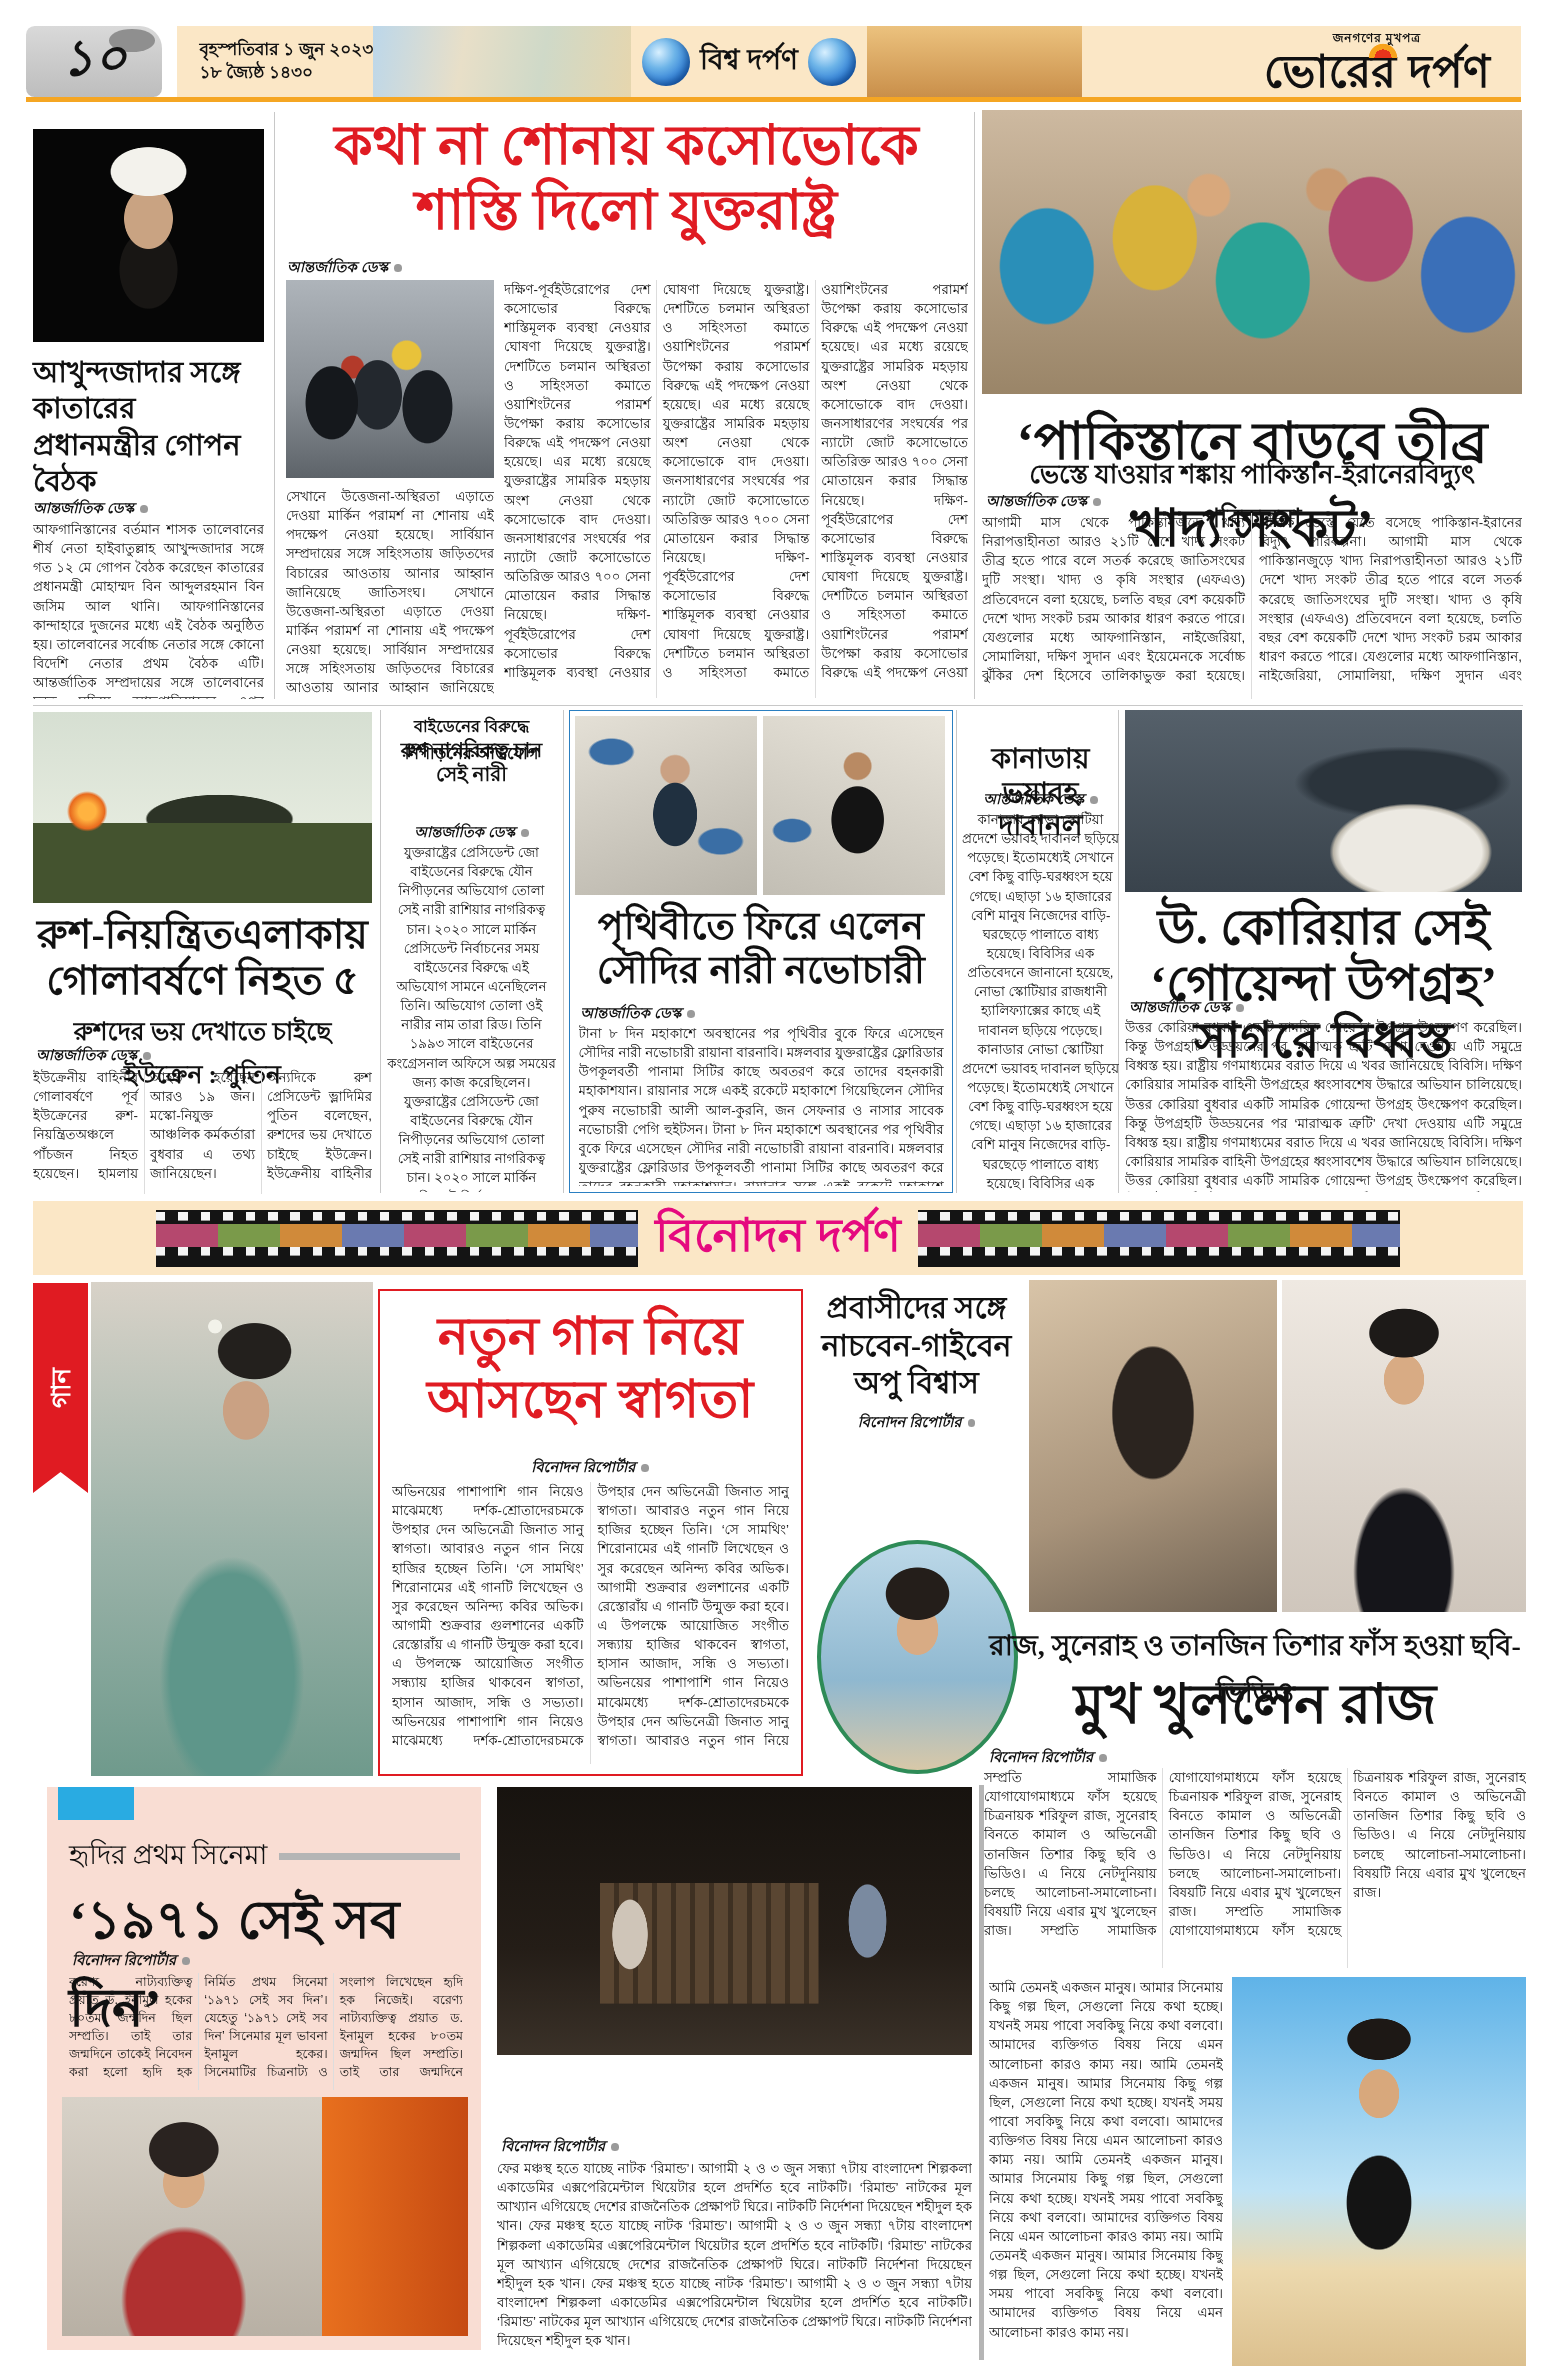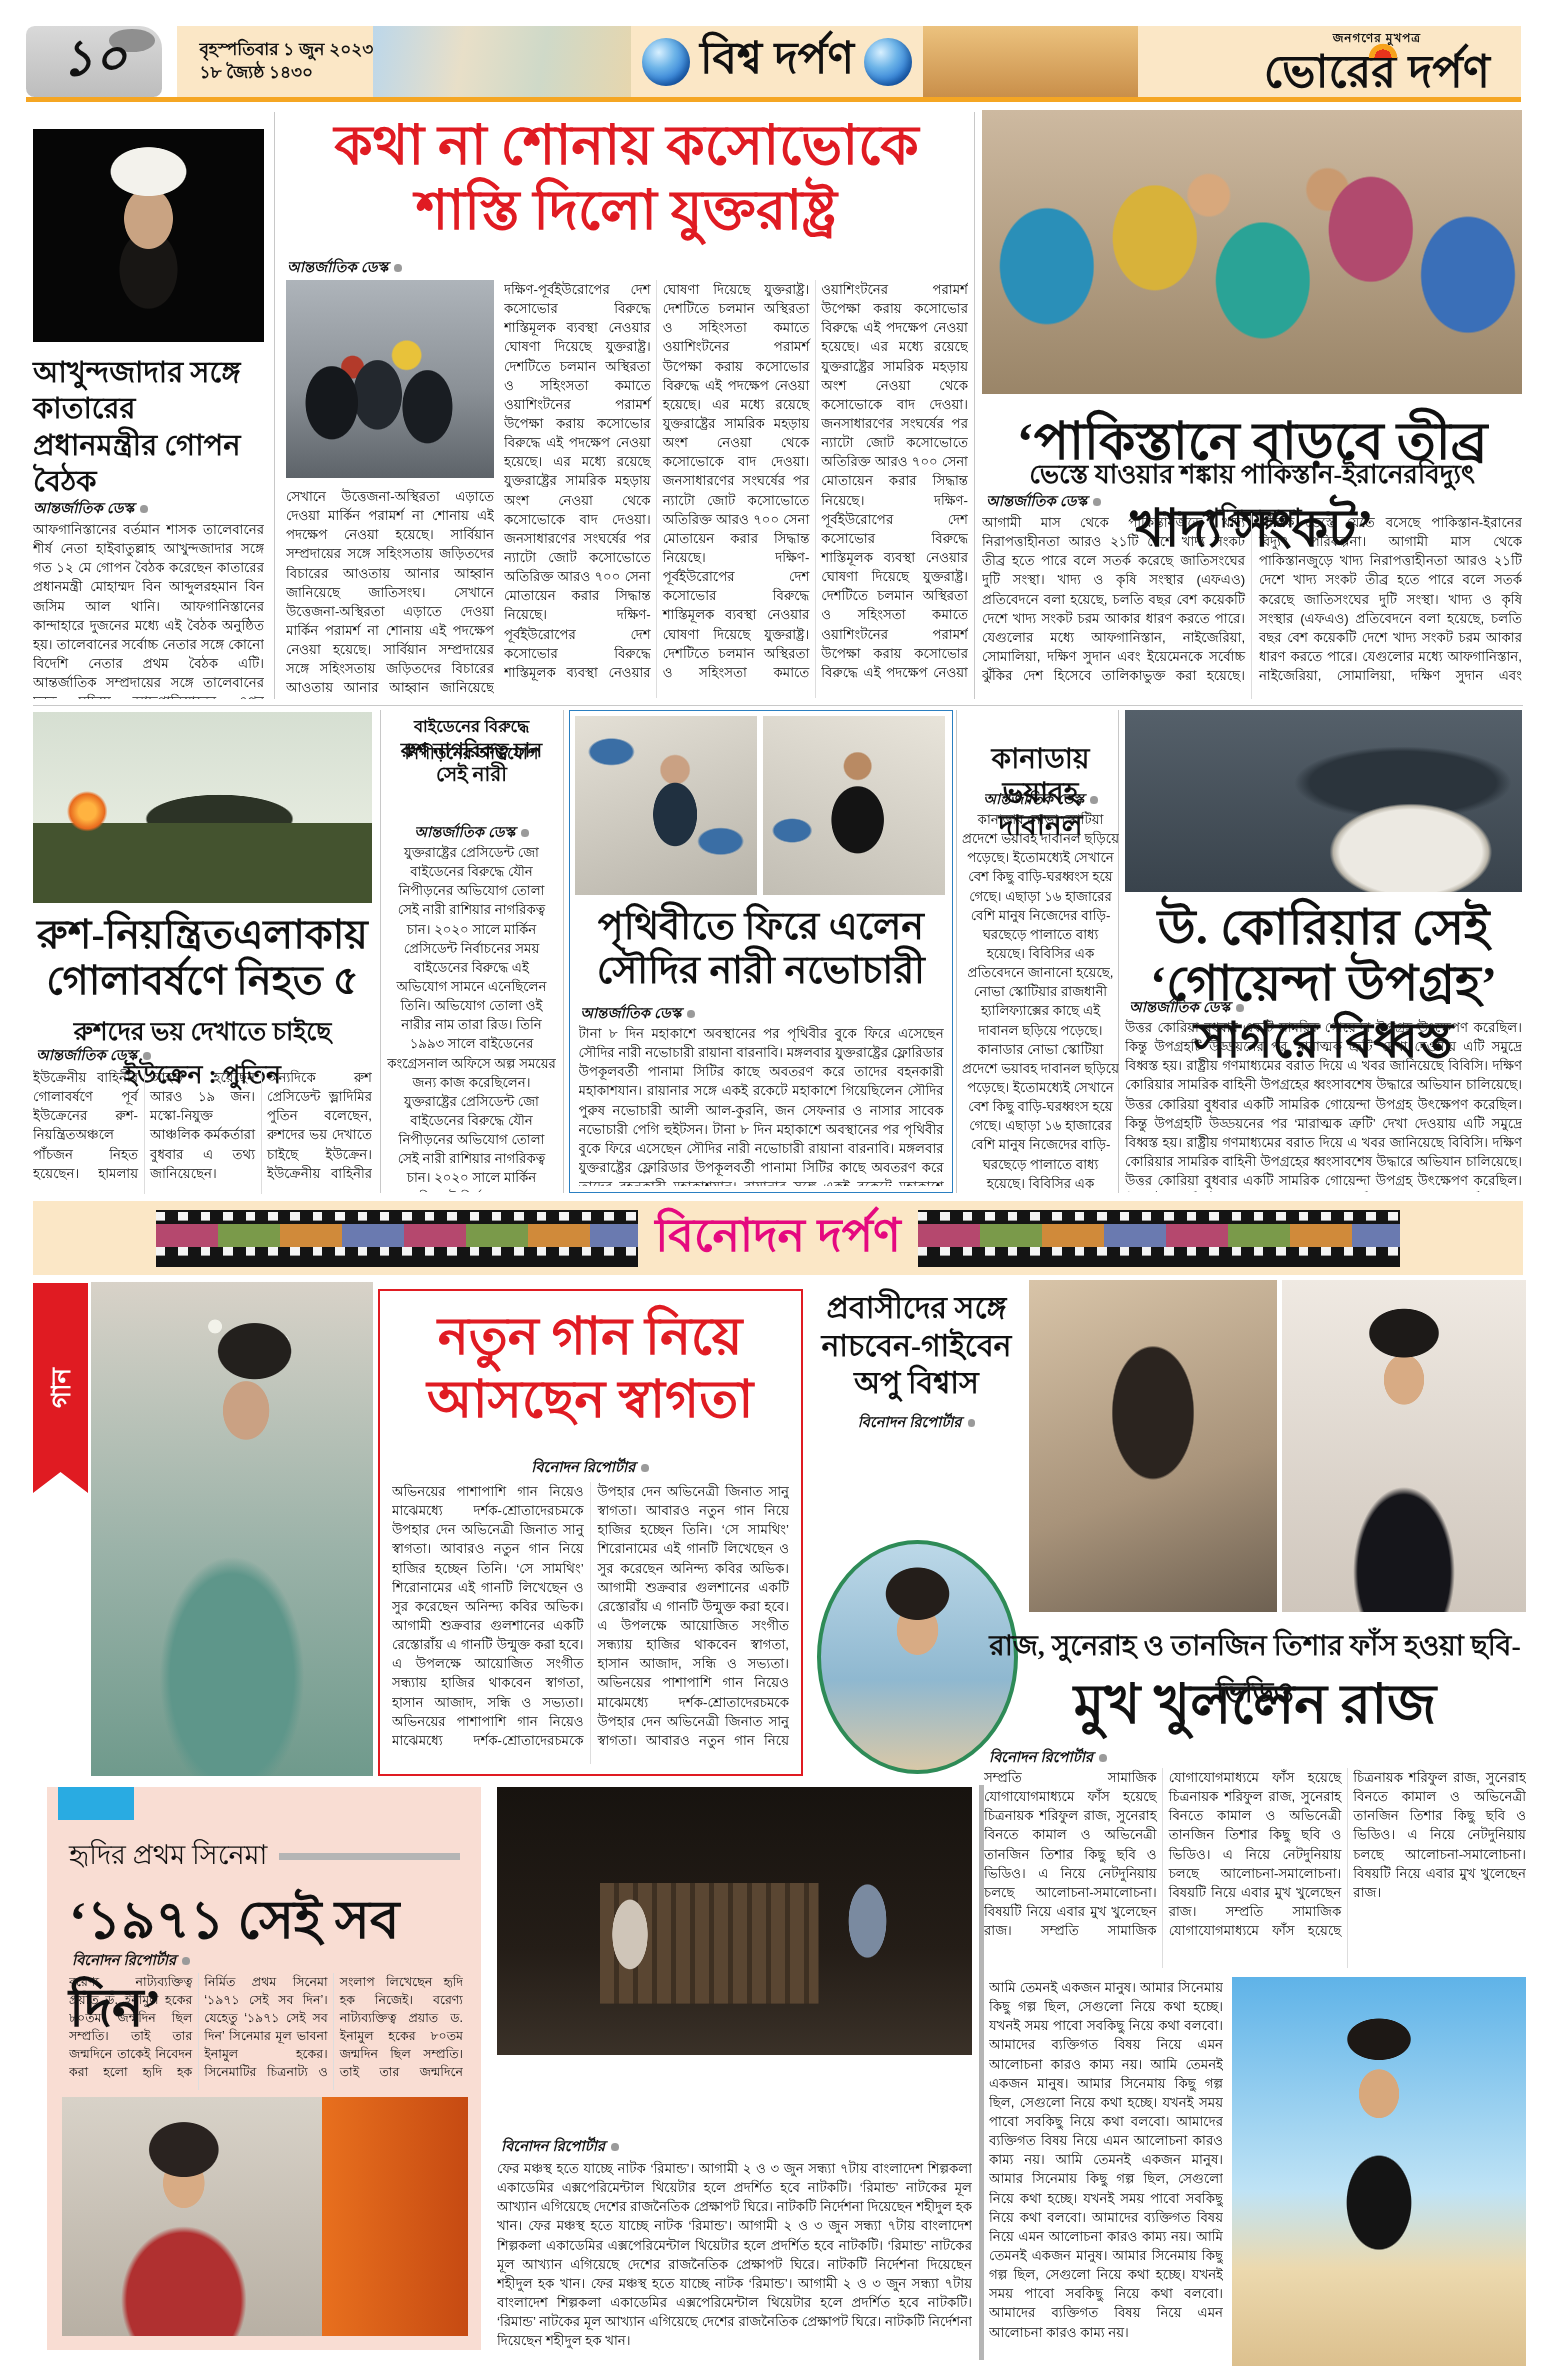--- a/index.html
+++ b/index.html
@@ -15,21 +15,21 @@
   .badge .num{font-size:50px;font-weight:bold;font-style:italic;z-index:1}
   .banner{left:177px;top:26px;width:1344px;height:71px;background:var(--banner-cream);
           display:flex;align-items:center;overflow:hidden}
   .dateblock{padding-left:22.4px;font-size:17px;font-weight:bold;line-height:1.3;white-space:nowrap}
   .collage{height:100%;flex:0 0 auto}
   .collage.europe{width:258px;background:linear-gradient(100deg,#bcd7ea 0%,#e8dfc8 35%,#cfd9c8 65%,#e6d6ae 100%)}
   .collage.desert{width:215px;background:linear-gradient(180deg,#ecc27e,#c98f4a)}
   .globe{width:48px;height:48px;border-radius:50%;flex:0 0 auto;margin:0 10.3px;
          background:radial-gradient(circle at 35% 30%,#d8f0ff 0%,#6db4e8 35%,#1f6fd0 75%,#154f9a 100%);
          box-shadow:inset -3.4px -3.4px 6.9px rgba(0,0,0,.25)}
-  .sectiontitle{font-size:44px;font-weight:bold;white-space:nowrap}
+  .sectiontitle{font-size:28px;font-weight:bold;white-space:nowrap}
   .masthead{margin-left:auto;padding-right:31px;text-align:center;position:relative}
   .masthead .tag{font-size:12px;font-weight:bold;letter-spacing:0.9px}
   .masthead .title{font-size:45px;font-weight:bold;line-height:1.0;position:relative}
   .sun{position:absolute;left:44%;top:-12px;width:40px;height:20.6px;border-radius:40px 40px 0 0;
        background:radial-gradient(circle at 50% 100%,#e8341c 0 8.6px,#f7a21b 8.6px 13.8px,transparent 14.6px)}
   .orangerule{left:26px;top:97px;width:1495px;height:5.2px;background:var(--rule-orange)}
   
   .h-red{color:var(--accent-red)}
   .headline{font-family:"Liberation Serif",serif;font-weight:bold;text-align:center}
   .kicker{font-weight:bold;text-align:center}

